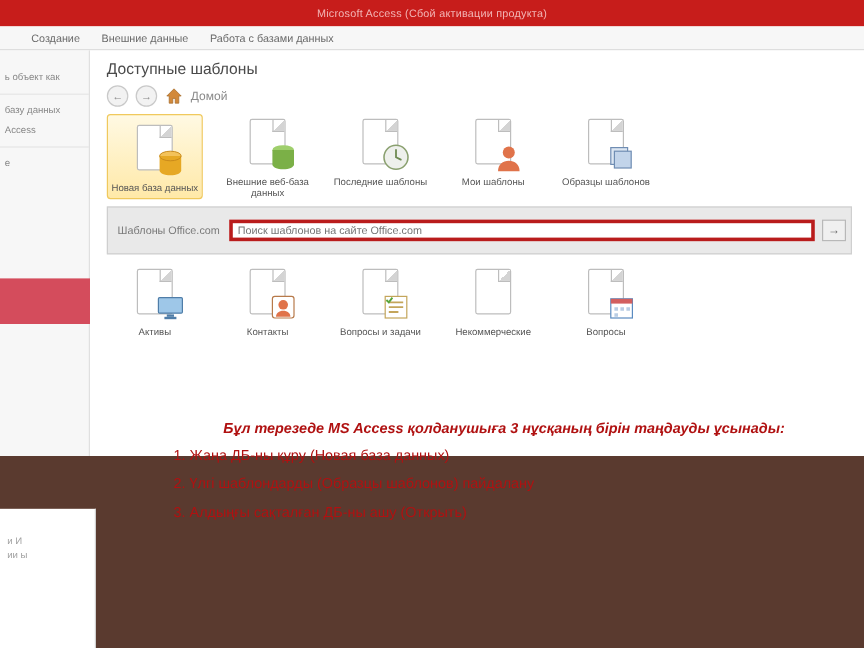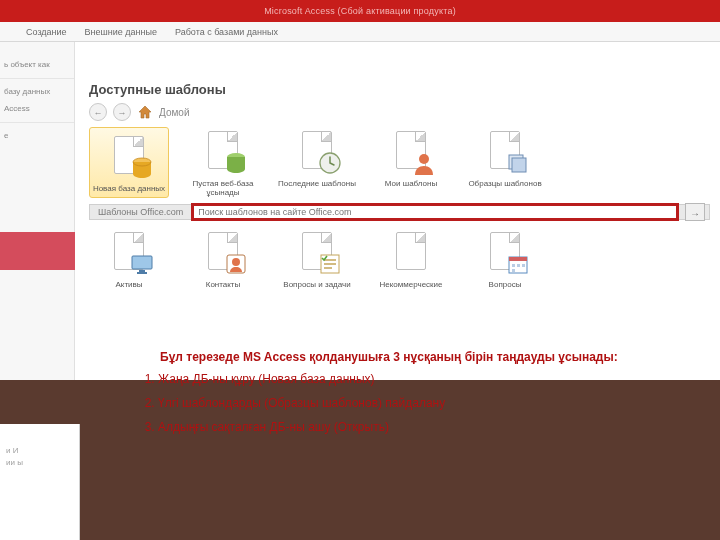--- a/index.html
+++ b/index.html
@@ -73,24 +73,23 @@
       border-left: 18px solid #d44c5c;
     }
     .main-panel {
       flex: 1;
       background: #fff;
       padding: 8px 10px 8px 14px;
       position: relative;
     }
     .section-title {
       font-size: 13px;
-      font-weight: 700;
+      font-weight: 400;
       color: #4a4a4a;
       margin-bottom: 6px;
-      margin-top: 32px;
     }
     .nav-row {
       display: flex;
       align-items: center;
       gap: 6px;
       margin-bottom: 6px;
     }
     .nav-btn {
       width: 18px; height: 18px;
       border: 1px solid #c9c9c9;
@@ -145,21 +144,21 @@
       background: linear-gradient(135deg,#fff 50%,#d4d4d4 50%);
       border-left: 1px solid #bdbdbd;
       border-bottom: 1px solid #bdbdbd;
     }
     .ico-overlay {
       position: absolute;
       right: 0; bottom: 0;
       width: 24px; height: 24px;
     }
     .office-band {
-      height: 16px;
+      height: 40px;
       background: #e9e9e9;
       border: 1px solid #cfcfcf;
       display: flex;
       align-items: center;
       font-size: 9px;
       color: #7a7a7a;
       margin-bottom: 8px;
     }
     .office-band .label { padding: 0 8px; }
     .office-band .search {
@@ -183,21 +182,23 @@
     }
     .text-block {
       position: absolute;
       top: 338px;
       left: 120px;
       width: 560px;
       color: #b01111;
       font-size: 12px;
     }
     .text-block .intro {
+      font-style: italic;
       font-weight: 600;
+      text-align: center;
       margin: 12px 0 8px;
       padding-left: 40px;
     }
     .text-block ol {
       list-style: decimal;
       padding-left: 38px;
     }
     .text-block li {
       margin-bottom: 10px;
       color: #b01111;
@@ -272,21 +273,21 @@
         <div class="template-item">
           <div class="template-icon">
             <div class="doc-page"></div>
             <div class="ico-overlay">
               <svg viewBox="0 0 24 24">
                   <ellipse cx="12" cy="6" rx="9" ry="4" fill="#9fcf6c"></ellipse>
                   <path d="M3 6v12c0 2.2 4 4 9 4s9-1.8 9-4V6" fill="#7bb047"></path>
                 </svg>
             </div>
           </div>
-          <div>Пустая веб-база ұсынады</div>
+          <div>Внешние веб-база данных</div>
         </div>
         <div class="template-item">
           <div class="template-icon">
             <div class="doc-page"></div>
             <div class="ico-overlay">
               <svg viewBox="0 0 24 24">
                   <circle cx="12" cy="12" r="10" fill="#eef0ec" stroke="#8aa06f" stroke-width="1.3"></circle>
                   <path d="M12 6v6l4 2" stroke="#6e8a52" stroke-width="1.5" fill="none" stroke-linecap="round"></path>
                 </svg>
             </div>

